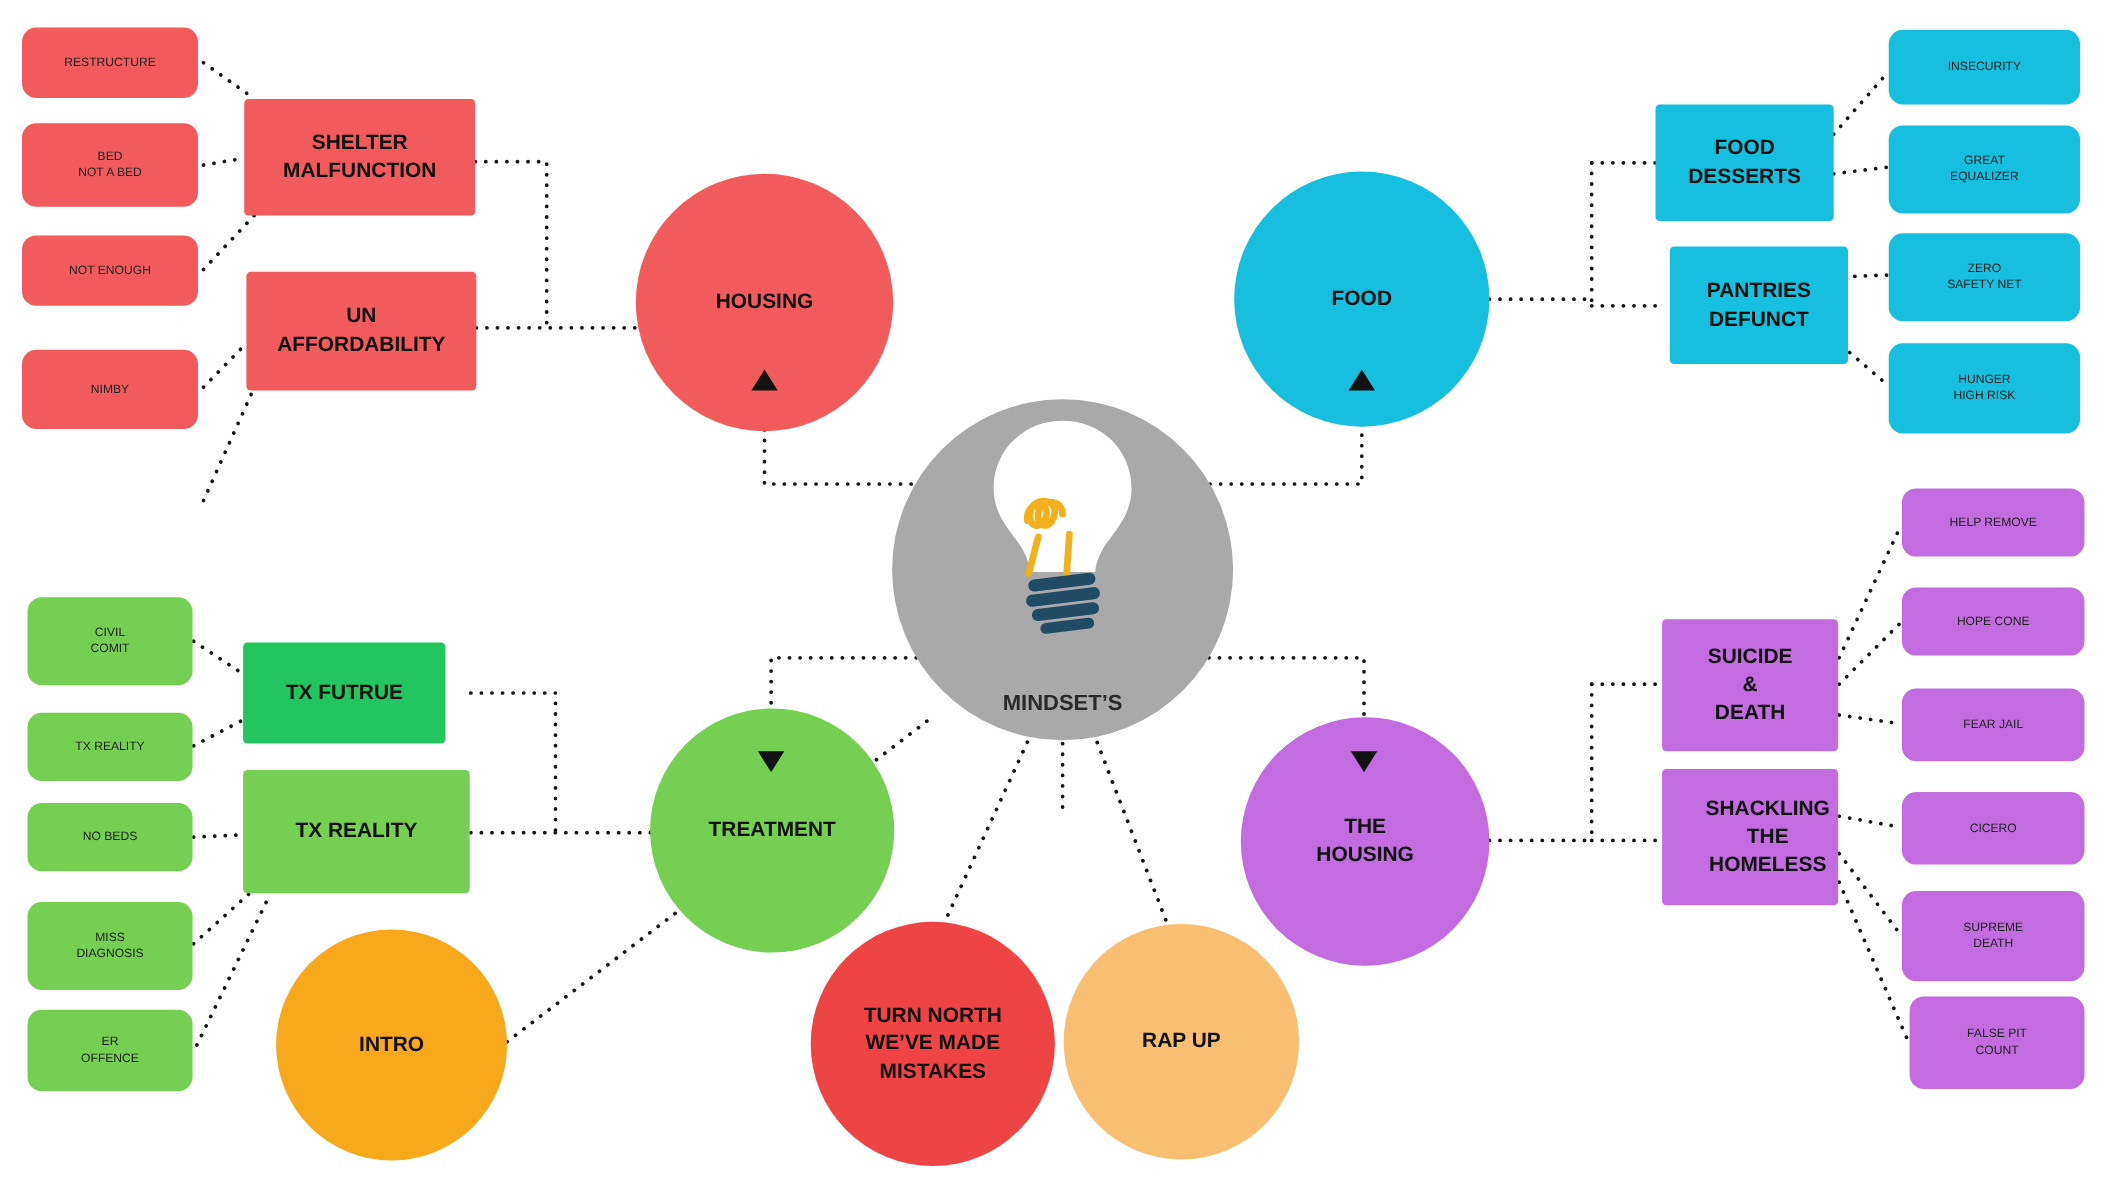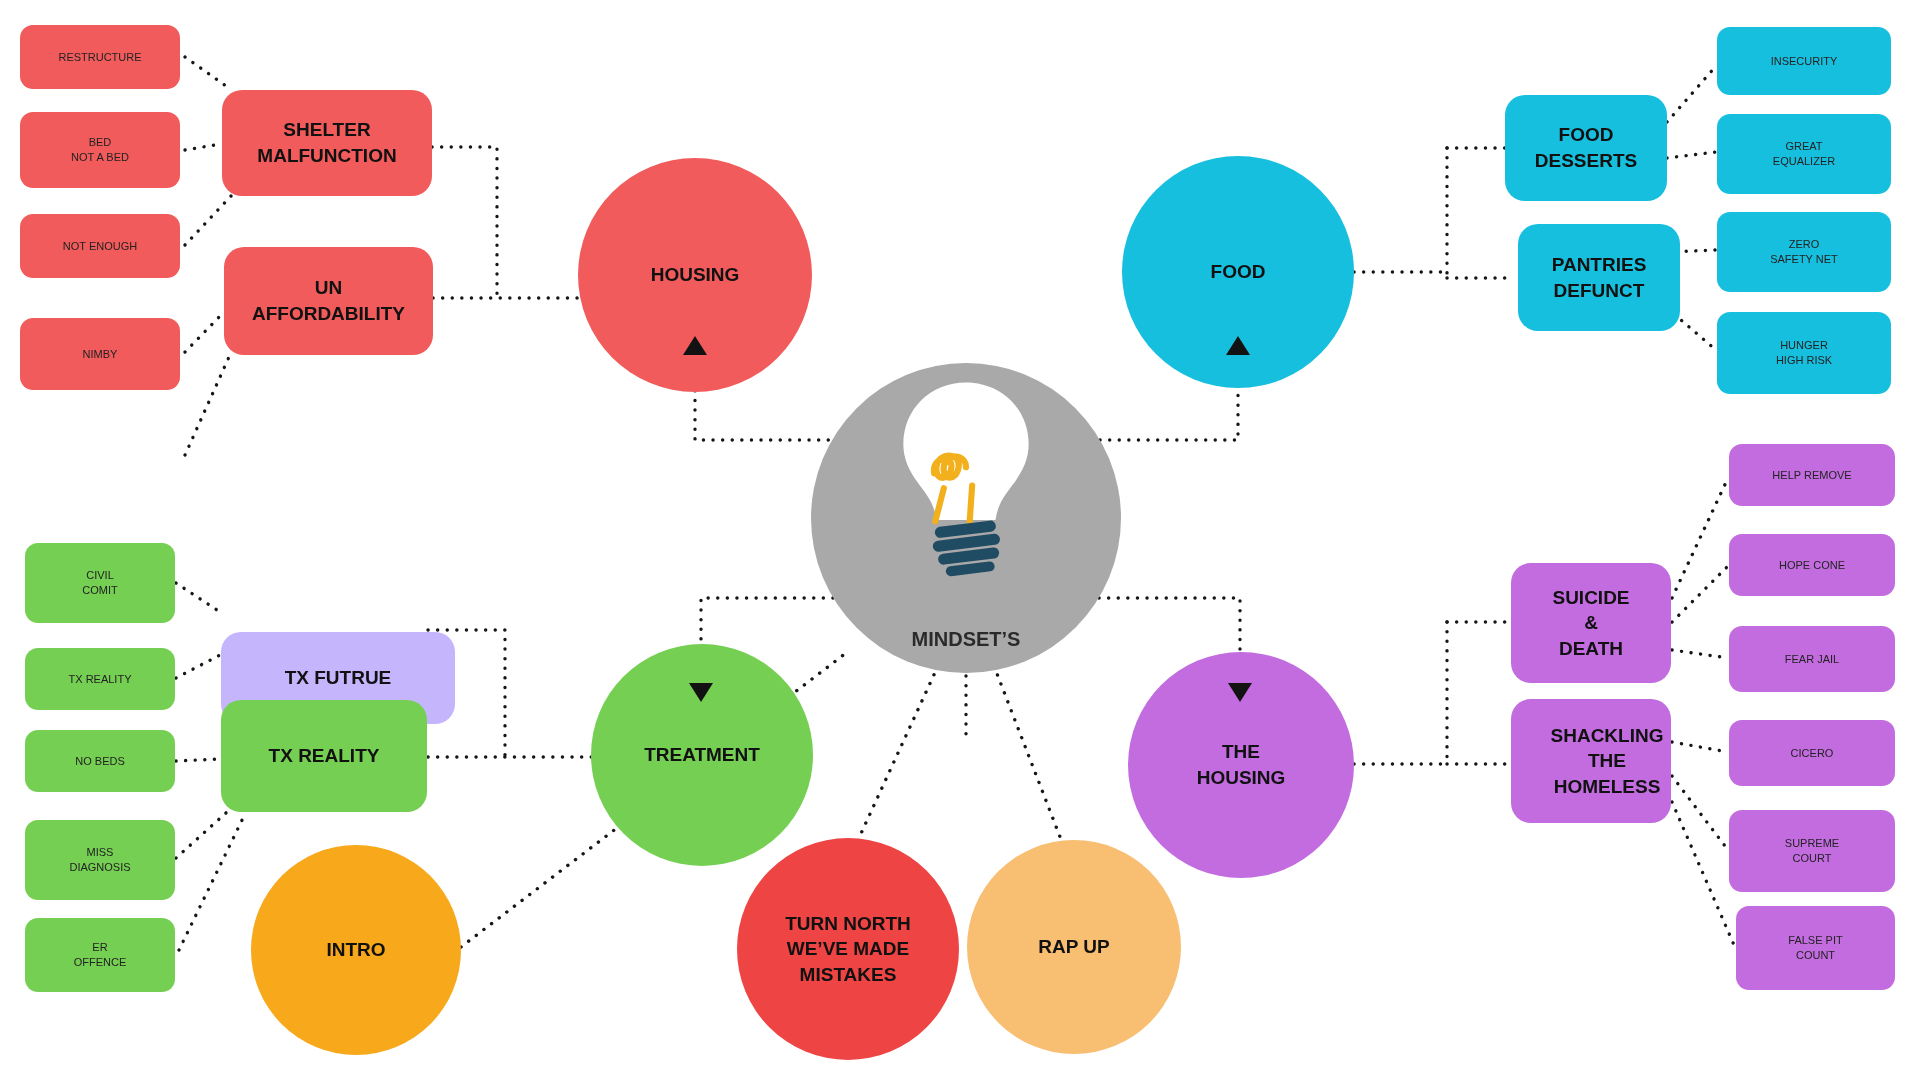--- a/index.html
+++ b/index.html
@@ -12,21 +12,21 @@
   .node {
     position:absolute; z-index:2;
     display:flex; align-items:center; justify-content:center;
     text-align:center; color:#1b1b1b; white-space:pre-line;
   }
   .leaf {
     border-radius:13px; font-size:11px; font-weight:400;
     line-height:1.35; padding:6px 10px; color:#222222;
   }
   .mid {
-    border-radius:20px; font-size:19px; font-weight:700; line-height:1.35;
+    border-radius:4px; font-size:19px; font-weight:700; line-height:1.35;
     padding:8px 10px; color:#111111;
   }
   .circle {
     border-radius:50%; font-size:19px; font-weight:700; line-height:1.35; color:#111111;
   }
   .center-node { flex-direction:column; }
   .bulb { position:absolute; top:12px; left:50%; transform:translateX(-50%); line-height:0; }
   .center-label {
     position:absolute; bottom:20px; left:0; width:100%;
     font-size:20px; font-weight:700; color:#2a2a2a; text-align:center;
@@ -163,21 +163,21 @@
     <span>NO BEDS</span>
   </div>
   <div class="node leaf" style="left: 25px; top: 820px; width: 150px; height: 80px; background: rgb(117, 207, 82);">
     <span>MISS
 DIAGNOSIS</span>
   </div>
   <div class="node leaf" style="left: 25px; top: 918px; width: 150px; height: 74px; background: rgb(117, 207, 82);">
     <span>ER
 OFFENCE</span>
   </div>
-  <div class="node mid" style="left: 221px; top: 584px; width: 234px; height: 92px; background: #c4b5fd; margin-top: 48px;">
+  <div class="node mid" style="left: 221px; top: 584px; width: 184px; height: 92px; background: #22c55e;">
     <span>TX FUTRUE</span>
   </div>
   <div class="node mid" style="left: 221px; top: 700px; width: 206px; height: 112px; background: rgb(117, 207, 82);">
     <span>TX REALITY</span>
   </div>
   <div class="node circle" style="left: 591px; top: 644px; width: 222px; height: 222px; background: rgb(117, 207, 82);">
     <span>TREATMENT</span>
   </div>
 
   <div class="node circle" style="left: 1128px; top: 652px; width: 226px; height: 226px; background: rgb(195, 108, 224);">
@@ -201,21 +201,21 @@
     <span>HOPE CONE</span>
   </div>
   <div class="node leaf" style="left: 1729px; top: 626px; width: 166px; height: 66px; background: rgb(195, 108, 224);">
     <span>FEAR JAIL</span>
   </div>
   <div class="node leaf" style="left: 1729px; top: 720px; width: 166px; height: 66px; background: rgb(195, 108, 224);">
     <span>CICERO</span>
   </div>
   <div class="node leaf" style="left: 1729px; top: 810px; width: 166px; height: 82px; background: rgb(195, 108, 224);">
     <span>SUPREME
-COURT</span>
+DEATH</span>
   </div>
   <div class="node leaf" style="left: 1736px; top: 906px; width: 159px; height: 84px; background: rgb(195, 108, 224);">
     <span>FALSE PIT
 COUNT</span>
   </div>
 
   <div class="node circle" style="left: 251px; top: 845px; width: 210px; height: 210px; background: rgb(247, 168, 27);">
     <span>INTRO</span>
   </div>
   <div class="node circle" style="left: 737px; top: 838px; width: 222px; height: 222px; background: #ef4444;">

